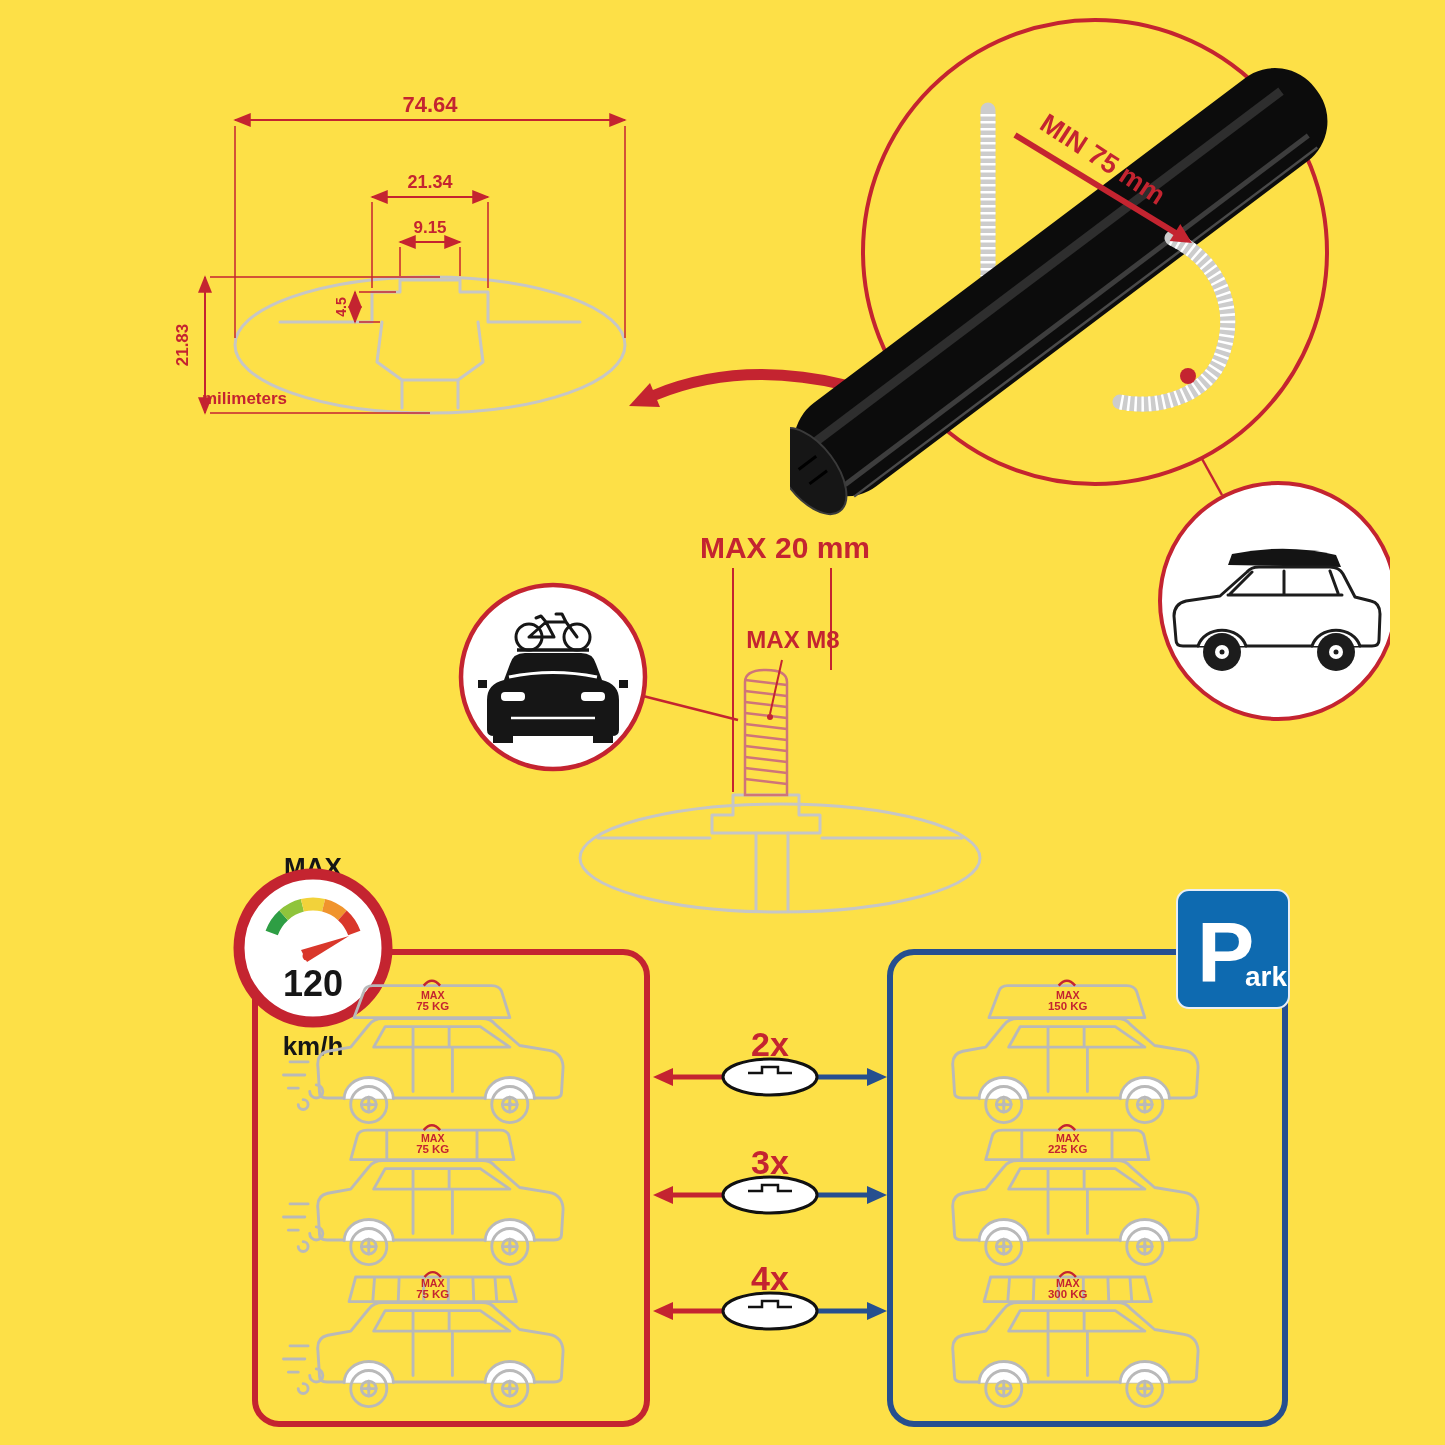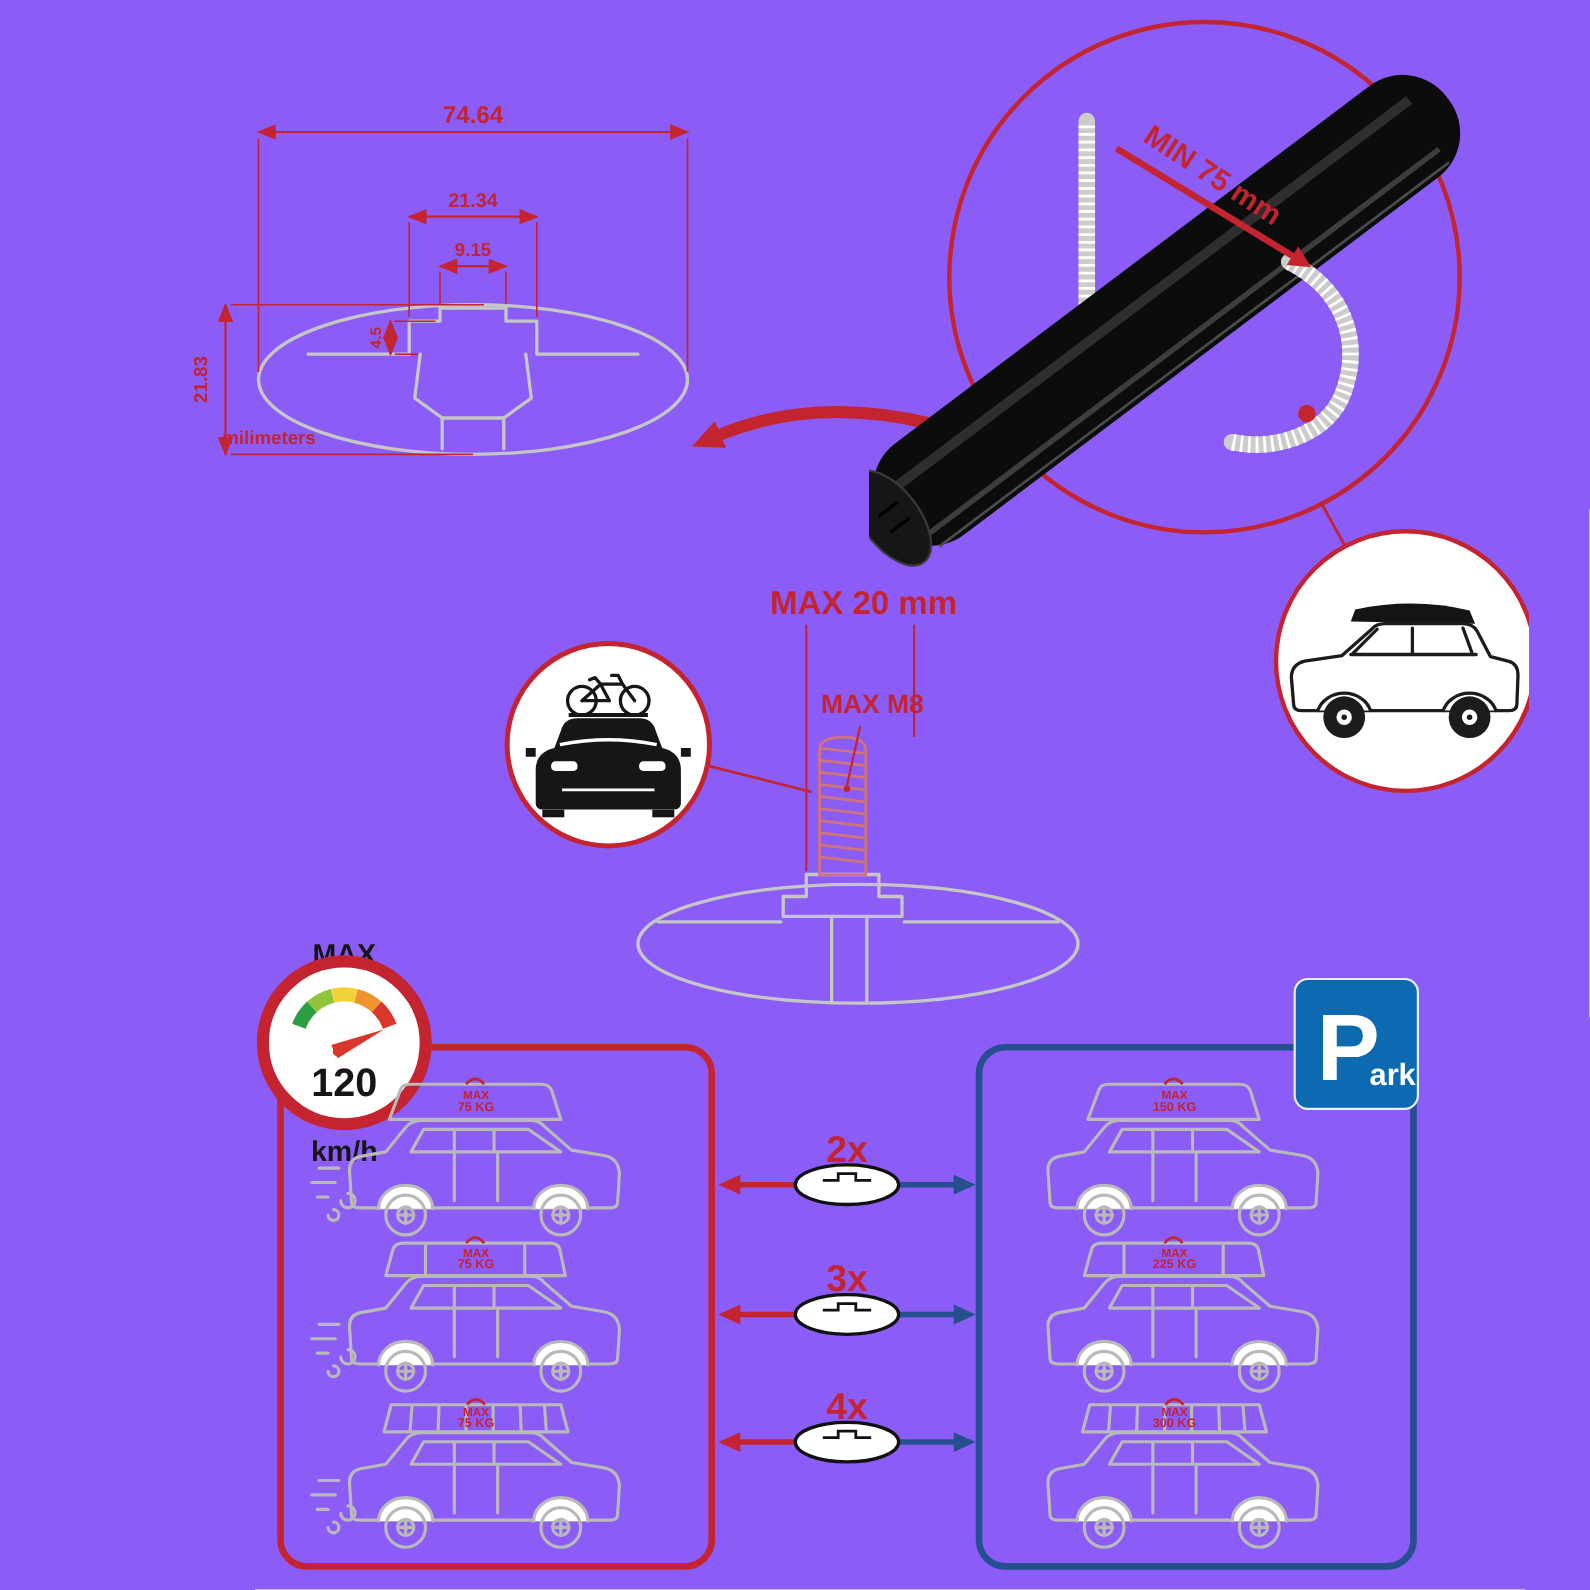--- a/index.html
+++ b/index.html
@@ -1,16 +1,16 @@
 <!DOCTYPE html>
 <html><head>
 <meta charset="utf-8">
 <style>
   html,body{margin:0;padding:0;background:#fff;}
-  .canvas{position:relative;width:1445px;height:1445px;background:#8b5cf6;overflow:hidden;
+  .canvas{position:relative;width:1445px;height:1445px;background:#fde047;overflow:hidden;
           font-family:"Liberation Sans",sans-serif;}
   .abs{position:absolute;}
   svg text{font-family:"Liberation Sans",sans-serif;}
   .red-t{fill:#c42430;font-weight:bold;}
   .blk-t{fill:#161616;font-weight:bold;}
   .wht-t{fill:#ffffff;font-weight:bold;}
   .dim{stroke:#c42430;stroke-width:2;fill:none;}
   .ext{stroke:#c42430;stroke-width:1.5;fill:none;}
   .gray{stroke:#c6c6c6;stroke-width:3;fill:none;stroke-linejoin:round;stroke-linecap:round;}
   .car-line{stroke:#b9b9b9;stroke-width:3.5;fill:none;stroke-linejoin:round;stroke-linecap:round;}

